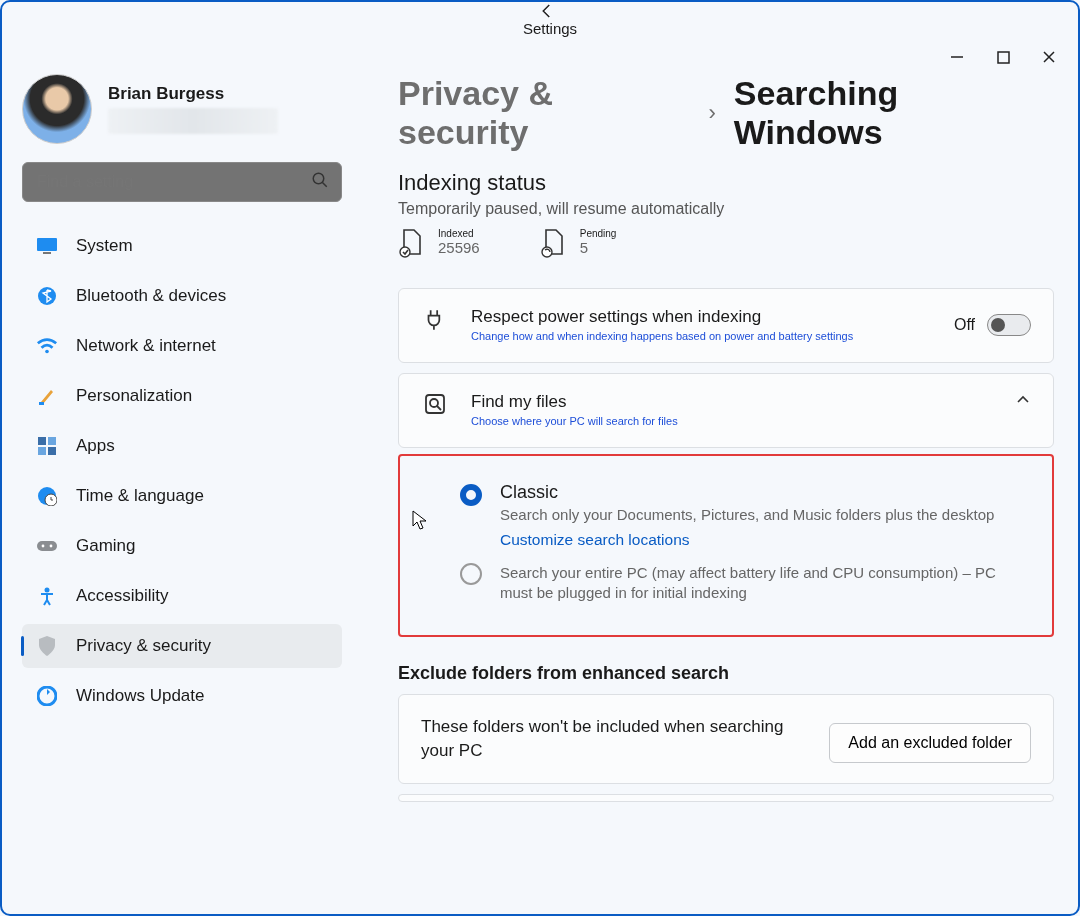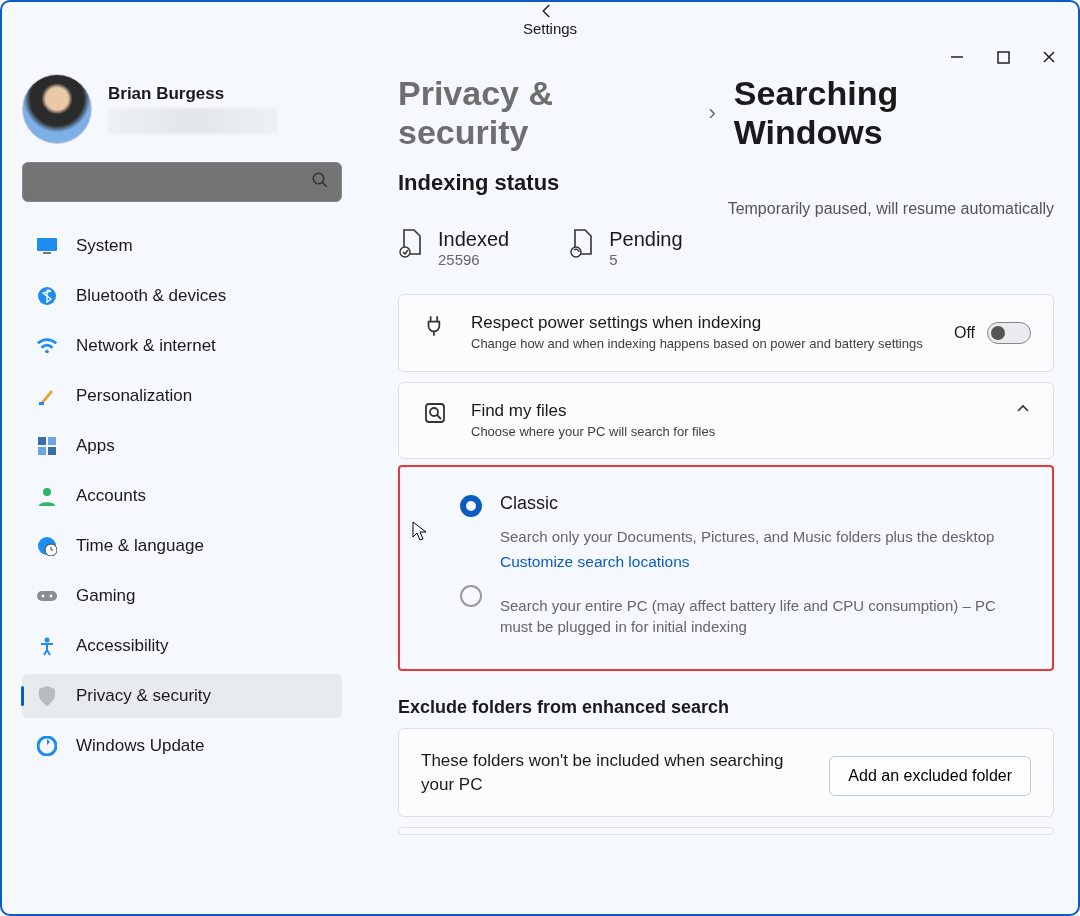--- a/index.html
+++ b/index.html
@@ -63,55 +63,55 @@
   .nav-item.active::before {
     content:""; position:absolute; left:-1px; top:12px; bottom:12px;
     width:3px; background:#0a5cc4; border-radius:2px;
   }
   .nicon { width:22px; height:22px; display:flex; align-items:center; justify-content:center; }
   .main { flex:1; padding: 24px 24px 0 36px; overflow:hidden; }
   .crumb { display:flex; align-items:center; gap:18px; margin-bottom:18px; }
   .crumb .parent { font-size: 34px; color:#6e6e6e; font-weight:600; }
   .crumb .chev { font-size: 22px; color:#6e6e6e; }
   .crumb .current { font-size: 34px; font-weight:600; }
-  .section-h { font-size: 22px; font-weight:700; margin: 10px 0 4px 0; }
-  .section-sub { font-size: 16px; color:#555; margin-bottom: 4px; text-align: right; }
+  .section-h { font-size: 22px; font-weight:400; margin: 10px 0 4px 0; }
+  .section-sub { font-size: 16px; color:#555; margin-bottom: 4px; }
   .stats { display:flex; gap: 60px; margin: 10px 0 26px 0; align-items:flex-start; }
   .stat { display:flex; gap:14px; align-items:flex-start; }
-  .stat .lbl { font-size:20px; }
+  .stat .lbl { font-size:10px; }
   .stat .val { font-size:15px; color:#666; }
   .card {
     border:1px solid #dcdfe3; border-radius:6px; background:#fbfcfd;
     margin-bottom: 10px;
   }
   .card-row { display:flex; padding: 18px 22px; gap: 22px; }
   .card-ic { width:28px; display:flex; justify-content:center; }
   .card-txt { flex:1; }
   .card-t { font-size:17px; }
-  .card-d { font-size:13px; color:#404040; margin-top:2px; line-height:1.35; }
+  .card-d { font-size:11px; color:#1d4ed8; margin-top:2px; line-height:1.35; }
   .toggle-wrap { display:flex; align-items:center; gap:12px; }
   .toggle {
     width:44px; height:22px; border-radius:11px; background:#e9ebee; border:1px solid #888; position:relative;
   }
   .toggle::after {
     content:""; position:absolute; left:3px; top:3px; width:14px; height:14px; border-radius:50%; background:#555;
   }
   .chev-ic { font-size:16px; color:#333; }
   .radio-block {
     border: 2px solid #e23b3b; border-radius:4px;
     padding: 14px 20px 20px 60px; margin-top:-4px;
     position:relative;
   }
   .radio-opt { display:flex; gap:18px; margin: 12px 0; align-items:flex-start; }
   .radio {
     width:22px; height:22px; border-radius:50%; border:2px solid #999; flex-shrink:0; margin-top:2px;
   }
   .radio.sel { border:6px solid #0a5cc4; }
   .ropt-t { font-size:18px; }
-  .ropt-d { font-size:15px; color:#666; margin-top:13px; line-height:1.35; }
+  .ropt-d { font-size:15px; color:#666; margin-top:2px; line-height:1.35; }
   .linkish { color:#0a5cc4; font-size:15.5px; margin-top:6px; cursor:pointer; }
   .cursor { position:absolute; left:54px; top:45px; font-size:16px; }
   .section-h2 { font-size:18px; font-weight:600; margin: 26px 0 10px 0; }
   .exc-card { display:flex; padding: 20px 22px; align-items:flex-end; gap:28px; }
   .exc-txt { font-size:17px; line-height:1.4; flex:1; }
   .addbtn {
     border:1px solid #c6c9cd; background:#fdfdfd; border-radius:6px;
     padding: 10px 18px; font-size:16px;
   }
 </style>
@@ -210,29 +210,20 @@
               <rect x="11" y="1" width="8" height="8" fill="#6aa6e0"></rect>
               <rect x="1" y="11" width="8" height="8" fill="#6aa6e0"></rect>
               <rect x="11" y="11" width="8" height="8" fill="#3a6ea8"></rect>
             </svg>
           </span>
         <span>Apps</span>
       </div>
       <div class="nav-item">
         <span class="nicon">
             <svg width="20" height="20">
-              <circle cx="10" cy="6" r="4" fill="#2cb56a"></circle>
-              <path d="M2 20c0-5 16-5 16 0" fill="#2cb56a"></path>
-            </svg>
-          </span>
-        <span>Accounts</span>
-      </div>
-      <div class="nav-item">
-        <span class="nicon">
-            <svg width="20" height="20">
               <circle cx="10" cy="10" r="9" fill="#1e8cf0"></circle>
               <circle cx="14" cy="14" r="6" fill="#fff" stroke="#444"></circle>
               <path d="M14 11v3h2" stroke="#444" fill="none"></path>
             </svg>
           </span>
         <span>Time &amp; language</span>
       </div>
       <div class="nav-item">
         <span class="nicon">
             <svg width="22" height="16">

